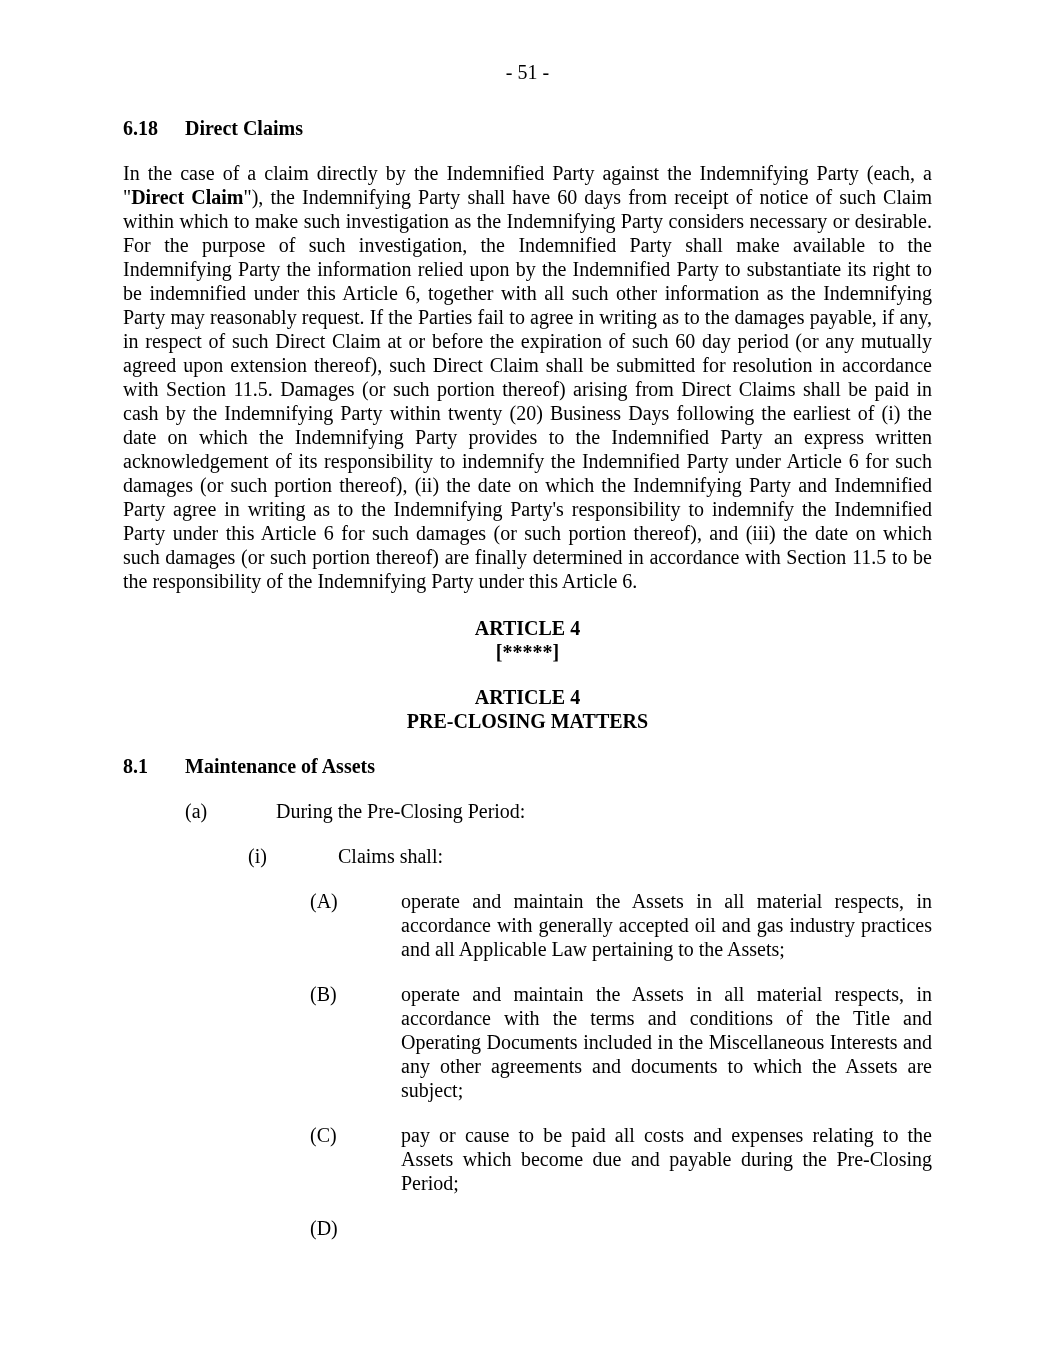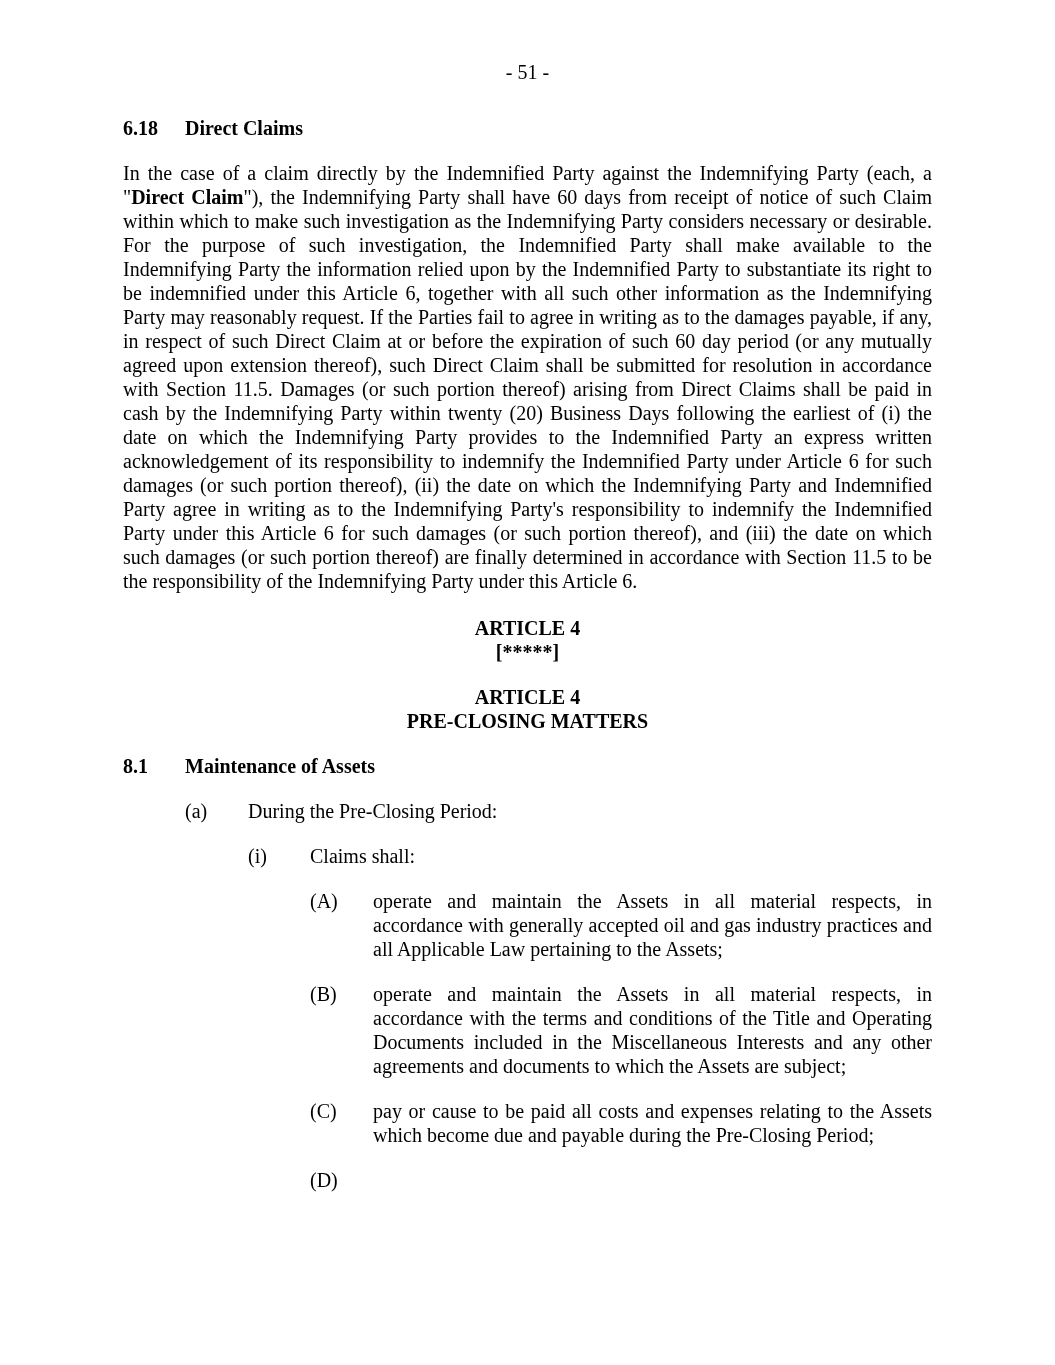--- a/index.html
+++ b/index.html
@@ -32,21 +32,21 @@
     margin-bottom: 21px;
   }
   .li { display: flex; margin-bottom: 21px; }
   .li-label { flex: none; }
   .level-a { margin-left: 62px; }
   .level-a .li-label { width: 63px; }
   .level-i { margin-left: 125px; }
   .level-i .li-label { width: 62px; }
   .level-A { margin-left: 187px; }
   .level-A .li-label { width: 63px; }
-  .li-text { flex: 1; text-align: justify; text-align-last: left; }
+  .li-text { flex: 1; text-align: justify; text-align-last: left; margin-left: 28px; }
 </style>
 </head>
 <body>
 
 <div class="page">
 
   <div class="page-number">- 51 -</div>
 
   <div class="num-heading"><span class="h-num">6.18</span><span>Direct Claims</span></div>
 

